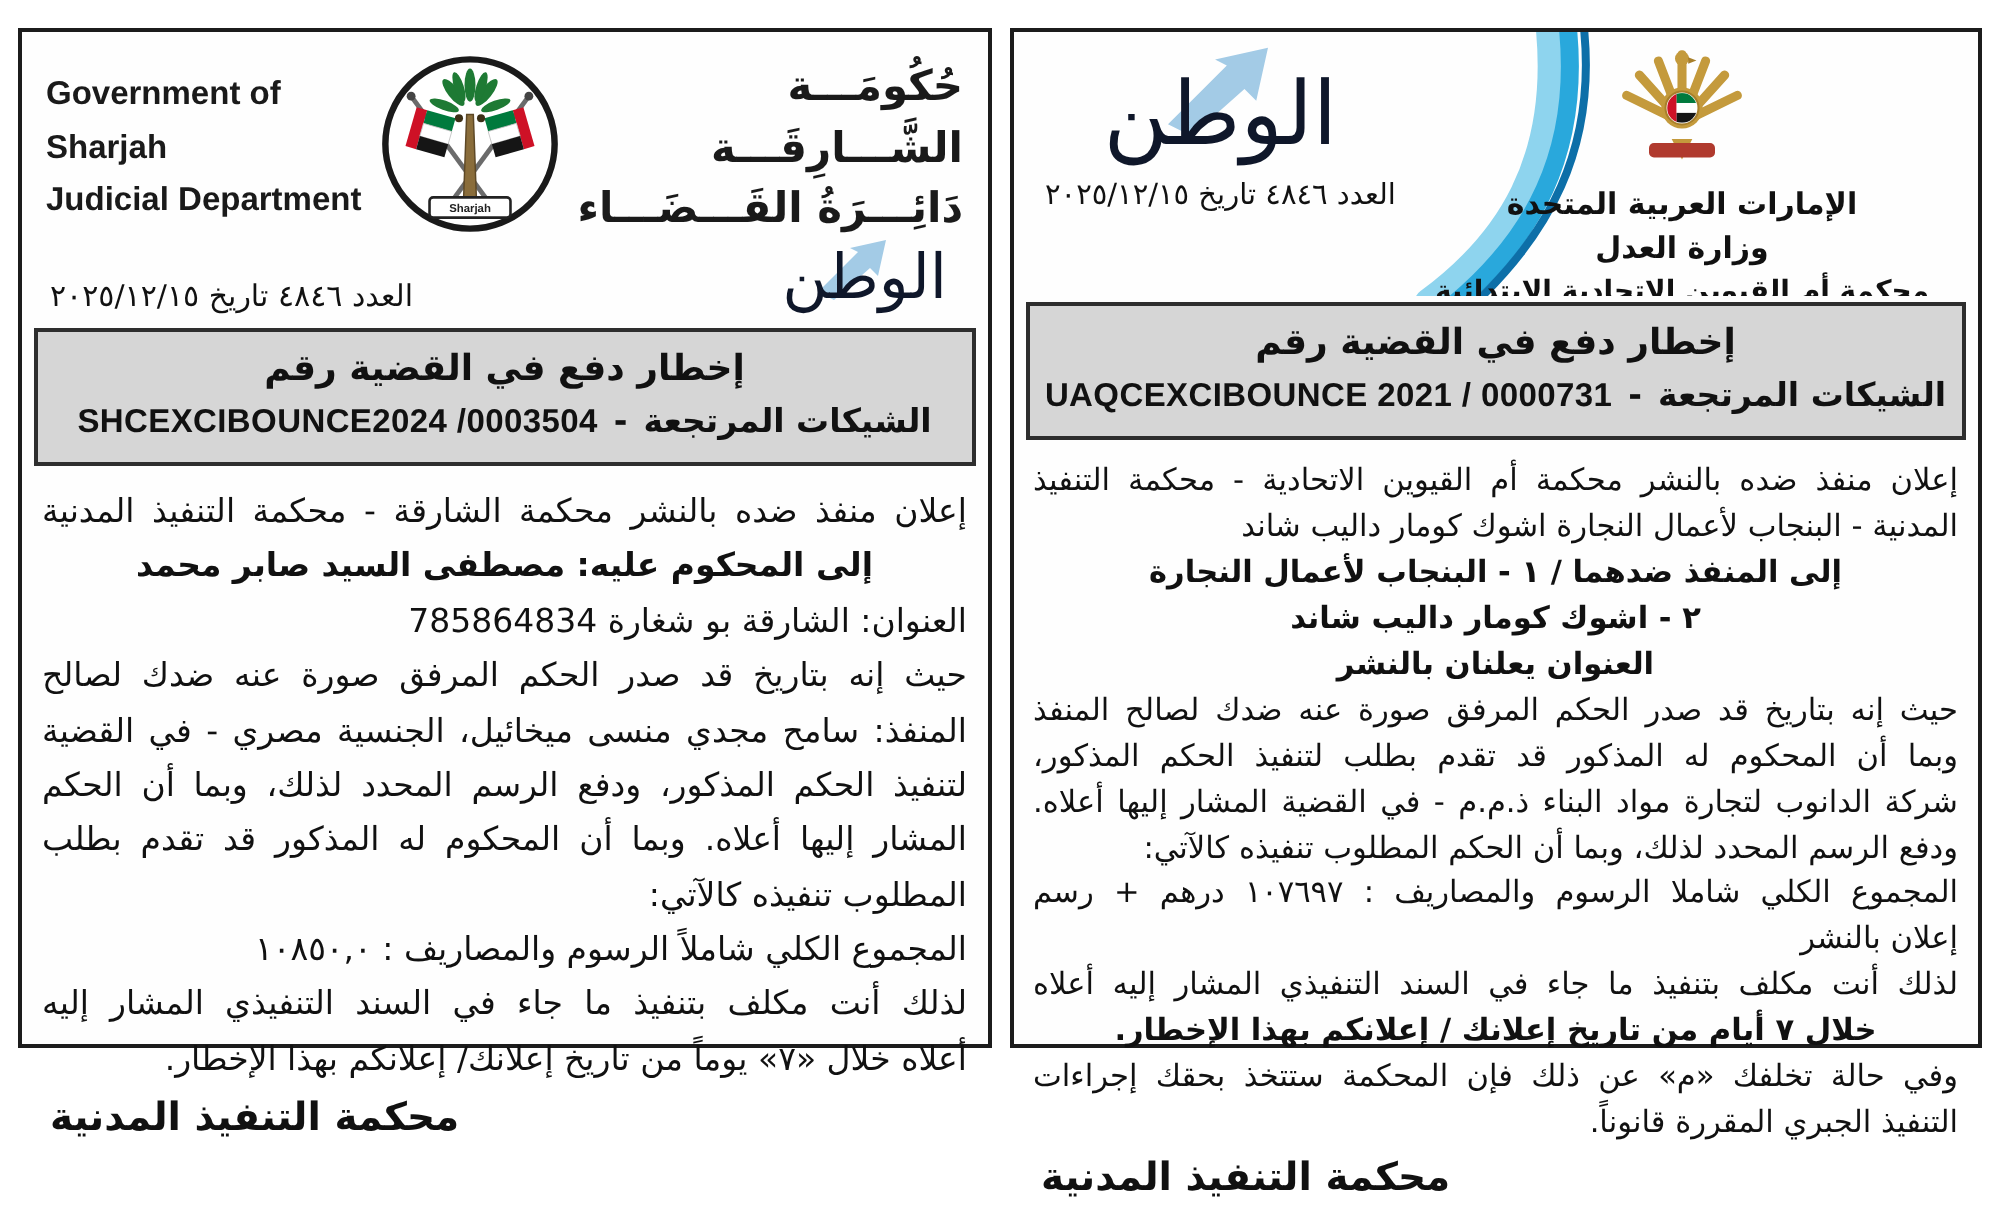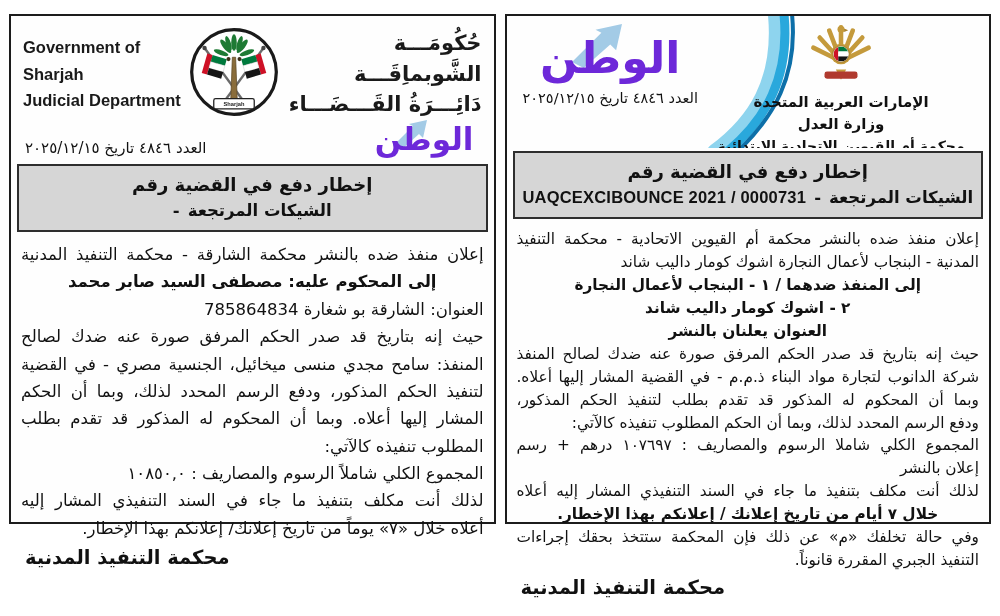--- a/index.html
+++ b/index.html
@@ -22,21 +22,21 @@
 
   
   .lheader { padding:10px 12px 0 12px; }
   .lheader-top { display:flex; align-items:center; justify-content:space-between; }
   .eng-block { font-family:"Liberation Sans", sans-serif; font-weight:bold; font-size:16.5px; line-height:1.6; color:#1a1a1a; }
   .ar-callig { direction:rtl; text-align:right; font-weight:bold; font-size:21px; line-height:1.45; color:#1a1a1a; }
   .lheader-bottom { display:flex; align-items:flex-end; justify-content:space-between; padding:2px 2px 4px 2px; }
   .issue-line { direction:rtl; font-size:15px; padding-right:46px; }
 
   
-  .watan { position:relative; font-weight:700; color:#6d28d9; line-height:1; white-space:nowrap; }
+  .watan { position:relative; font-weight:400; color:#0f172a; line-height:1; white-space:nowrap; }
   .watan-sm { font-size:31px; padding:0 6px 2px 0; }
   .watan-lg { font-size:44px; }
   .watan .arrow-svg { position:absolute; z-index:0; }
   .watan .watan-text { position:relative; z-index:1; }
 
   
   .rheader { position:relative; height:132px; overflow:hidden; flex:none; }
   .swoosh-svg { position:absolute; left:150px; top:-4px; height:140px; width:180px; }
   .rheader-left { position:absolute; left:16px; top:20px; text-align:center; }
   .rheader-left .issue-line { padding:10px 0 0 0; font-size:14.5px; }
@@ -118,39 +118,40 @@
 
             <circle cx="44" cy="36" r="2.2" fill="#3c2f17"></circle>
             <circle cx="56" cy="36" r="2.2" fill="#3c2f17"></circle>
 
             <rect x="28" y="79" width="44" height="11" rx="2" fill="#ffffff" stroke="#222" stroke-width="1.4"></rect>
             <text x="50" y="87" text-anchor="middle" font-size="6.2" font-weight="bold" fill="#222" font-family="Liberation Sans, sans-serif">Sharjah</text>
           </svg>
         </span>
 
         <div class="ar-callig">
-          <div>حُكُومَـــة الشَّوبماِقَـــة</div>
+          <div>حُكُومَـــة الشَّـــارِقَـــة</div>
           <div>دَائِـــرَةُ القَـــضَـــاء</div>
         </div>
       </div>
 
       <div class="lheader-bottom">
         <span class="issue-line">العدد ٤٨٤٦ تاريخ ٢٠٢٥/١٢/١٥</span>
         <span class="watan watan-sm">
           <svg class="arrow-svg" style="left:14px; top:-8px;" width="42" height="34" viewBox="0 0 42 34">
             <path d="M4 30 L24 10 L20 8 L38 4 L34 22 L30 18 L12 34 Z" fill="#a3cbe6"></path>
           </svg>
           <span class="watan-text">الوطن</span>
         </span>
       </div>
     </div>
 
     <div class="titlebox">
       <div class="title-l1">إخطار دفع في القضية رقم</div>
       <div class="title-l2">
+        <span class="case-number">SHCEXCIBOUNCE2024 /0003504</span>
         <span>-</span>
         <span>الشيكات المرتجعة</span>
       </div>
     </div>
 
     <div class="nbody left-body">
         <div class="body-line justify">إعلان منفذ ضده بالنشر محكمة الشارقة - محكمة التنفيذ المدنية</div>
         <div class="body-line center">إلى المحكوم عليه: مصطفى السيد صابر محمد</div>
         <div class="body-line right">العنوان: الشارقة بو شغارة 785864834</div>
         <div class="body-line justify">حيث إنه بتاريخ قد صدر الحكم المرفق صورة عنه ضدك لصالح</div>
@@ -234,22 +235,22 @@
       </div>
     </div>
 
     <div class="nbody right-body">
         <div class="body-line justify">إعلان منفذ ضده بالنشر محكمة أم القيوين الاتحادية - محكمة التنفيذ</div>
         <div class="body-line right">المدنية - البنجاب لأعمال النجارة اشوك كومار داليب شاند</div>
         <div class="body-line center">إلى المنفذ ضدهما / ١ - البنجاب لأعمال النجارة</div>
         <div class="body-line center">٢ - اشوك كومار داليب شاند</div>
         <div class="body-line center">العنوان يعلنان بالنشر</div>
         <div class="body-line justify">حيث إنه بتاريخ قد صدر الحكم المرفق صورة عنه ضدك لصالح المنفذ</div>
+        <div class="body-line justify">وبما أن المحكوم له المذكور قد تقدم بطلب لتنفيذ الحكم المذكور،</div>
         <div class="body-line justify">شركة الدانوب لتجارة مواد البناء ذ.م.م - في القضية المشار إليها أعلاه.</div>
-        <div class="body-line justify">وبما أن المحكوم له المذكور قد تقدم بطلب لتنفيذ الحكم المذكور،</div>
         <div class="body-line right">ودفع الرسم المحدد لذلك، وبما أن الحكم المطلوب تنفيذه كالآتي:</div>
         <div class="body-line justify">المجموع الكلي شاملا الرسوم والمصاريف : ١٠٧٦٩٧ درهم + رسم</div>
         <div class="body-line right">إعلان بالنشر</div>
         <div class="body-line justify">لذلك أنت مكلف بتنفيذ ما جاء في السند التنفيذي المشار إليه أعلاه</div>
         <div class="body-line center">خلال ٧ أيام من تاريخ إعلانك / إعلانكم بهذا الإخطار.</div>
         <div class="body-line justify">وفي حالة تخلفك «م» عن ذلك فإن المحكمة ستتخذ بحقك إجراءات</div>
         <div class="body-line right">التنفيذ الجبري المقررة قانوناً.</div>
       </div>
 
     <div class="signature">محكمة التنفيذ المدنية</div>

